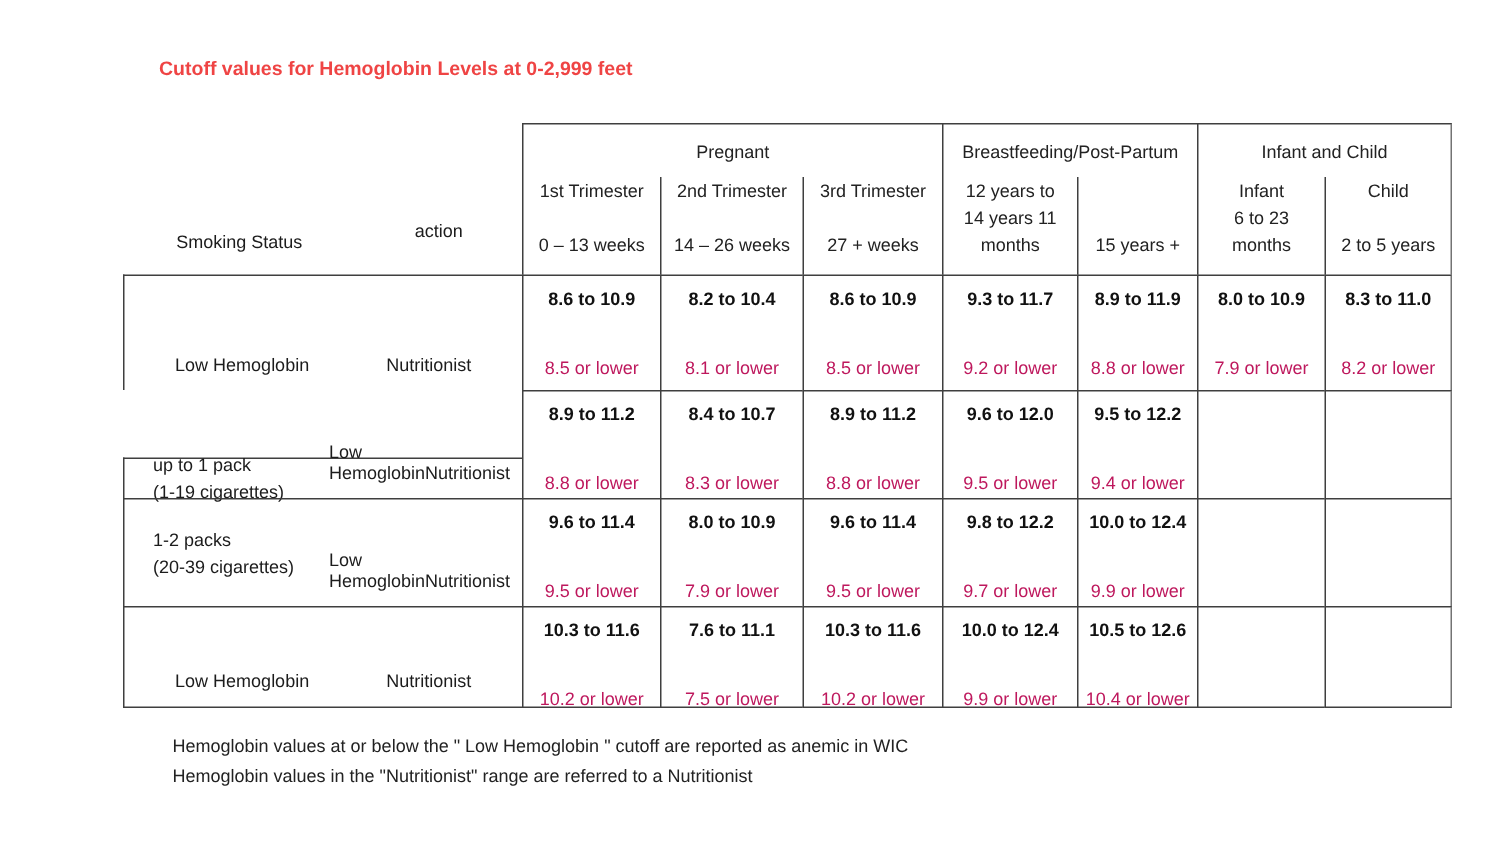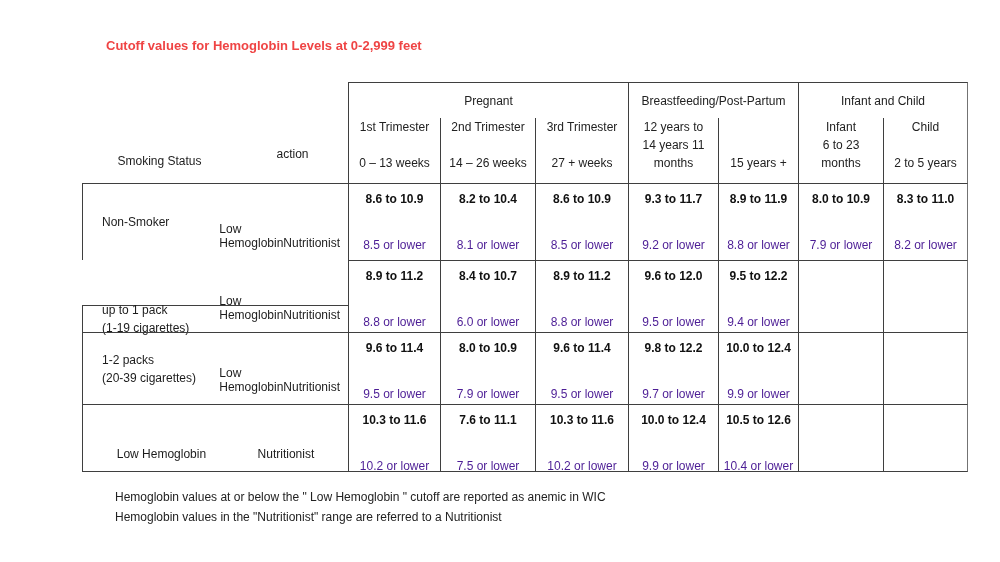--- a/index.html
+++ b/index.html
@@ -32,21 +32,21 @@
 
   .cellA { display:flex; }
   .cellA .smk { width:155px; display:flex; align-items:center; padding-left:19px;
     white-space:pre-line; line-height:18px; }
   .cellA .acts { flex:1; display:flex; flex-direction:row; justify-content:space-around;
     align-items:flex-end; padding:10px 8px; }
 
   .vcell { display:flex; flex-direction:column; justify-content:space-around;
     align-items:center; text-align:center; padding:8px 2px; }
   .range { font-weight:bold; color:#111; }
-  .refer { color:#4c1d95;margin-top:32px; }
+  .refer { color:#be185d;margin-top:32px; }
 
   .notes { position:absolute; left:115px; top:487px; font-size:12px; line-height:20px; color:#222; }
 </style>
 </head>
 <body>
 
 <div id="screen">
 
   <div class="title">Cutoff values for Hemoglobin Levels at 0-2,999 feet</div>
 
@@ -75,21 +75,20 @@
 months</div>
     <div class="cell subhead bl" style="grid-column:7; grid-row:2;">15 years +</div>
     <div class="cell subhead bl" style="grid-column:8; grid-row:2;">Infant
 6 to 23
 months</div>
     <div class="cell subhead bl br" style="grid-column:9; grid-row:2;">Child
 
 2 to 5 years</div>
 
     <div class="cell cellA bl bt" style="grid-column:1/3; grid-row:3;">
-      <div class="smk">Non-Smoker</div>
       <div class="acts">
         <div>Low Hemoglobin</div>
         <div>Nutritionist</div>
       </div>
     </div>
     <div class="cell vcell bl bt" style="grid-column:3; grid-row:3;">
         <div class="range">8.6 to 10.9</div>
         <div class="refer">8.5 or lower</div>
       </div>
     <div class="cell vcell bl bt" style="grid-column:4; grid-row:3;">
@@ -124,21 +123,21 @@
         <div>Low Hemoglobin</div>
         <div>Nutritionist</div>
       </div>
     </div>
     <div class="cell vcell bl bt" style="grid-column:3; grid-row:4;">
         <div class="range">8.9 to 11.2</div>
         <div class="refer">8.8 or lower</div>
       </div>
     <div class="cell vcell bl bt" style="grid-column:4; grid-row:4;">
         <div class="range">8.4 to 10.7</div>
-        <div class="refer">6.0 or lower</div>
+        <div class="refer">8.3 or lower</div>
       </div>
     <div class="cell vcell bl bt" style="grid-column:5; grid-row:4;">
         <div class="range">8.9 to 11.2</div>
         <div class="refer">8.8 or lower</div>
       </div>
     <div class="cell vcell bl bt" style="grid-column:6; grid-row:4;">
         <div class="range">9.6 to 12.0</div>
         <div class="refer">9.5 or lower</div>
       </div>
     <div class="cell vcell bl bt" style="grid-column:7; grid-row:4;">

